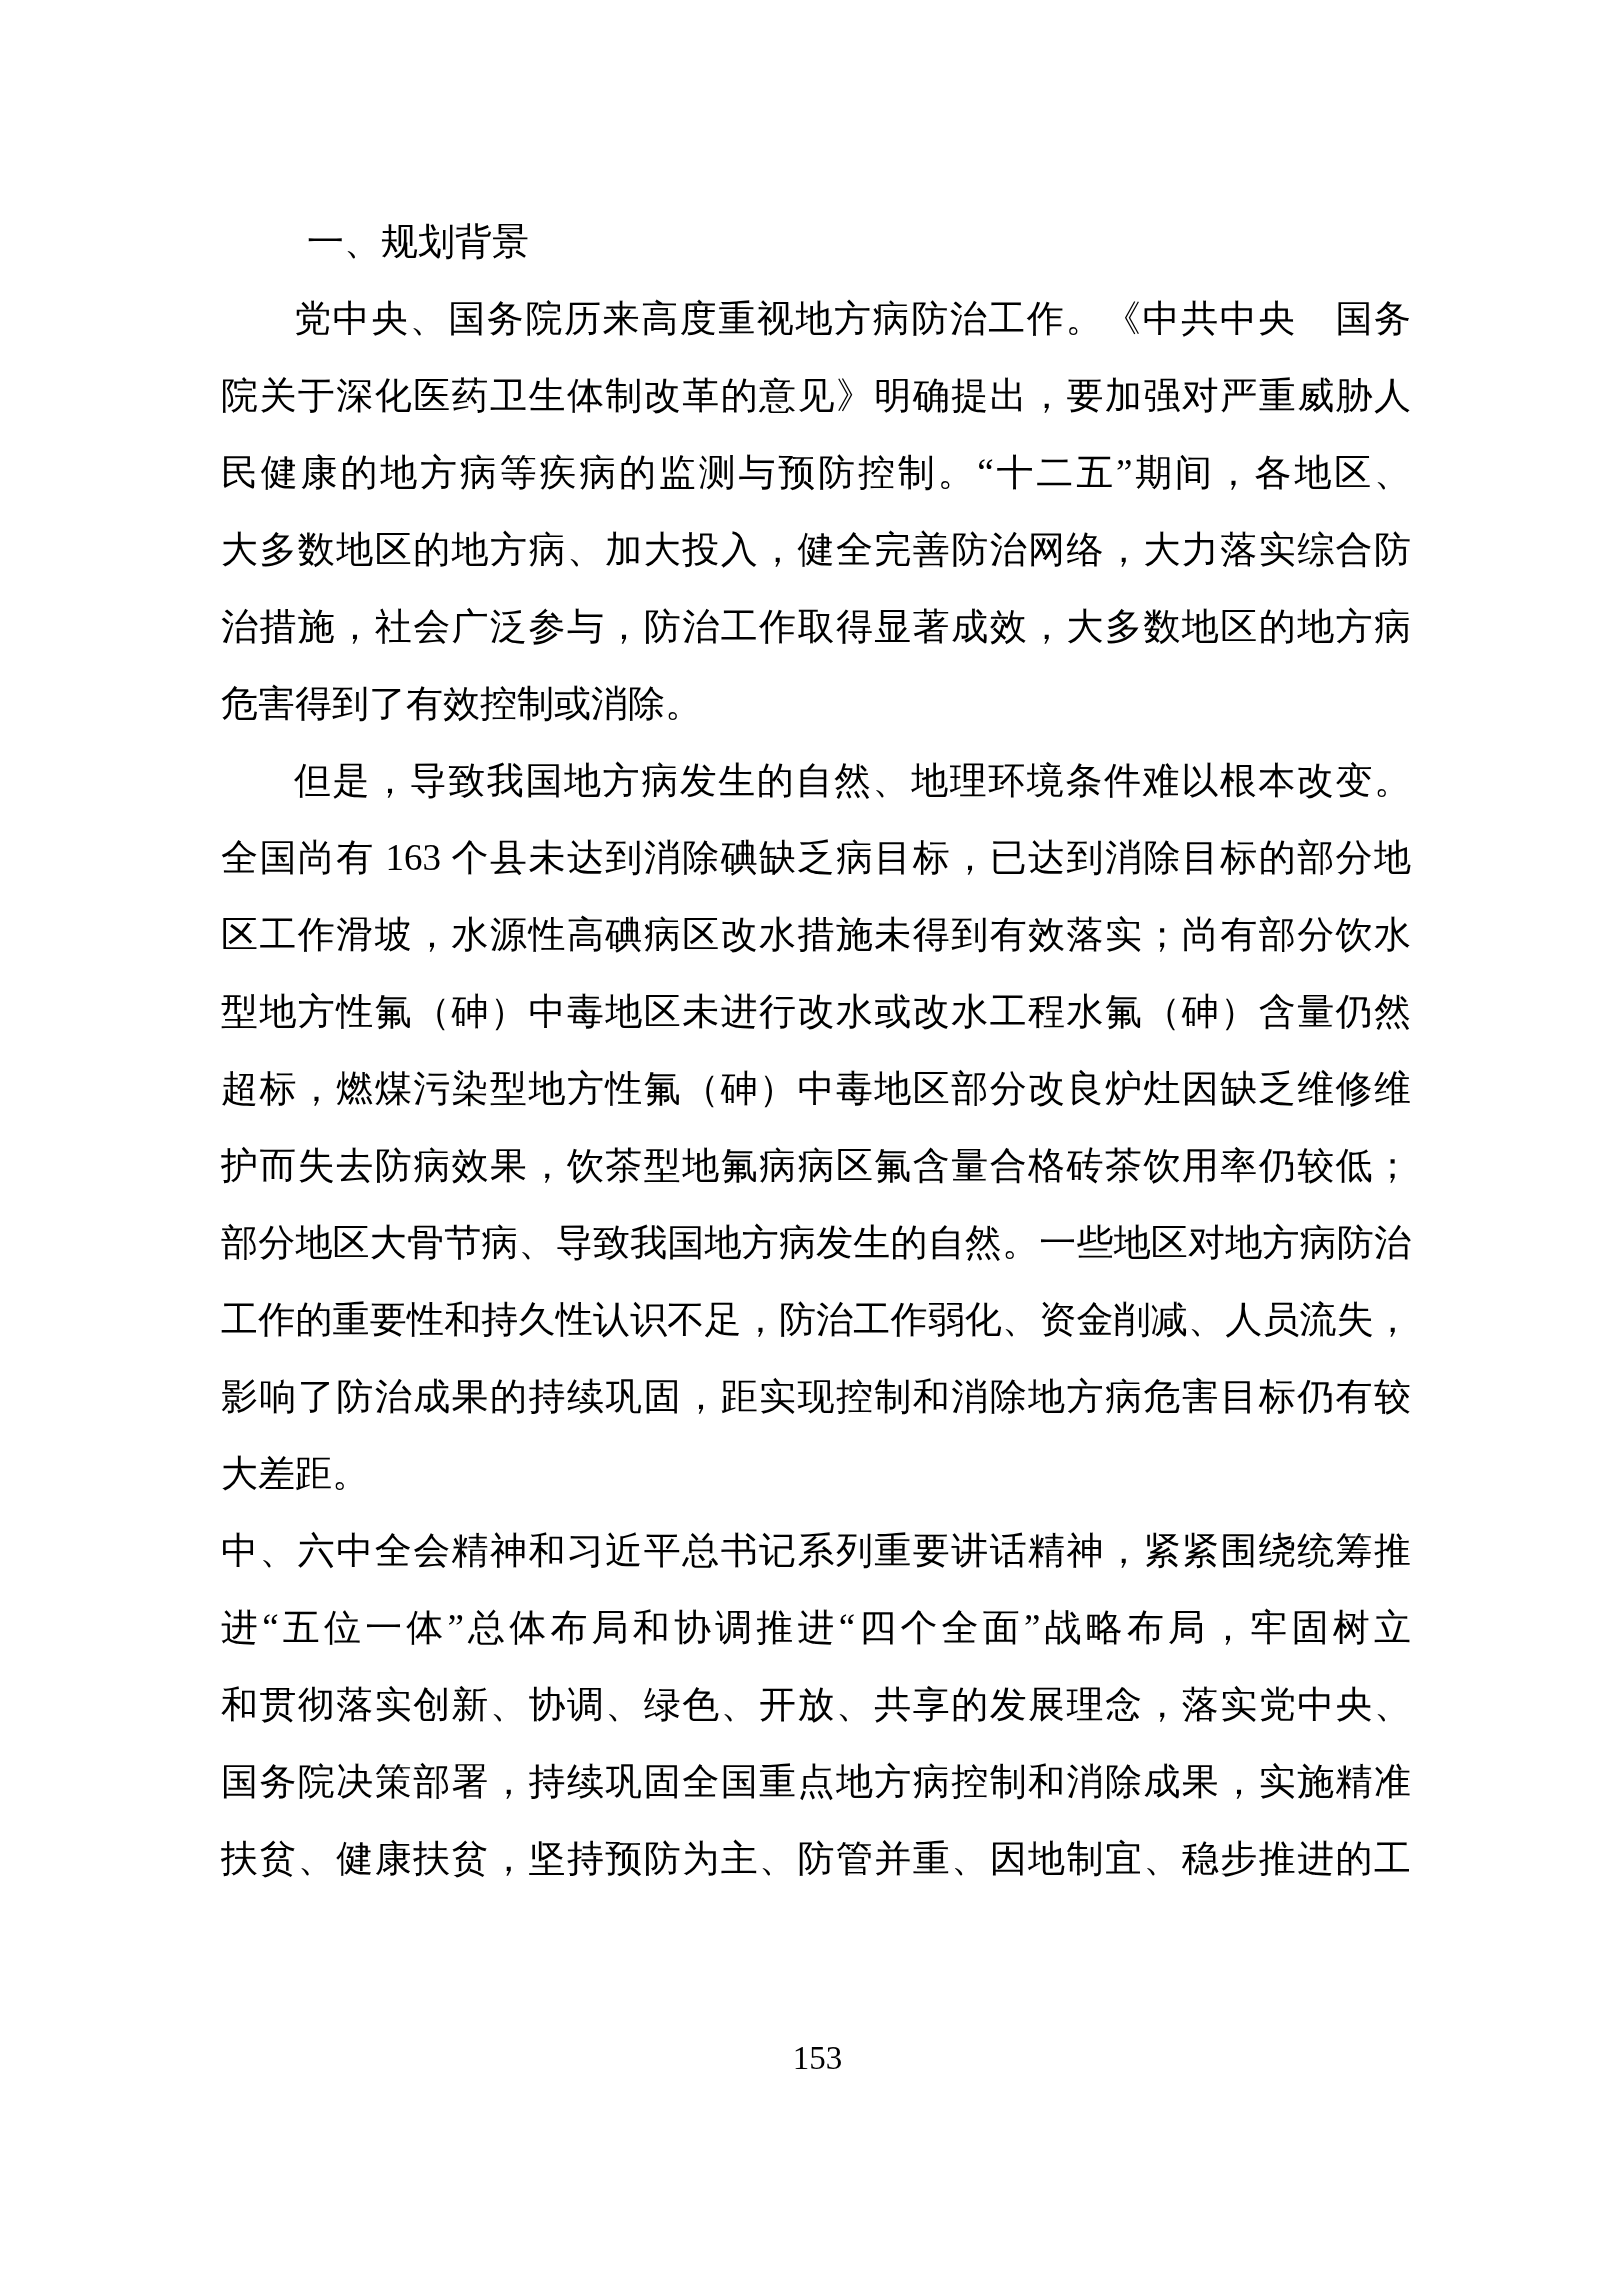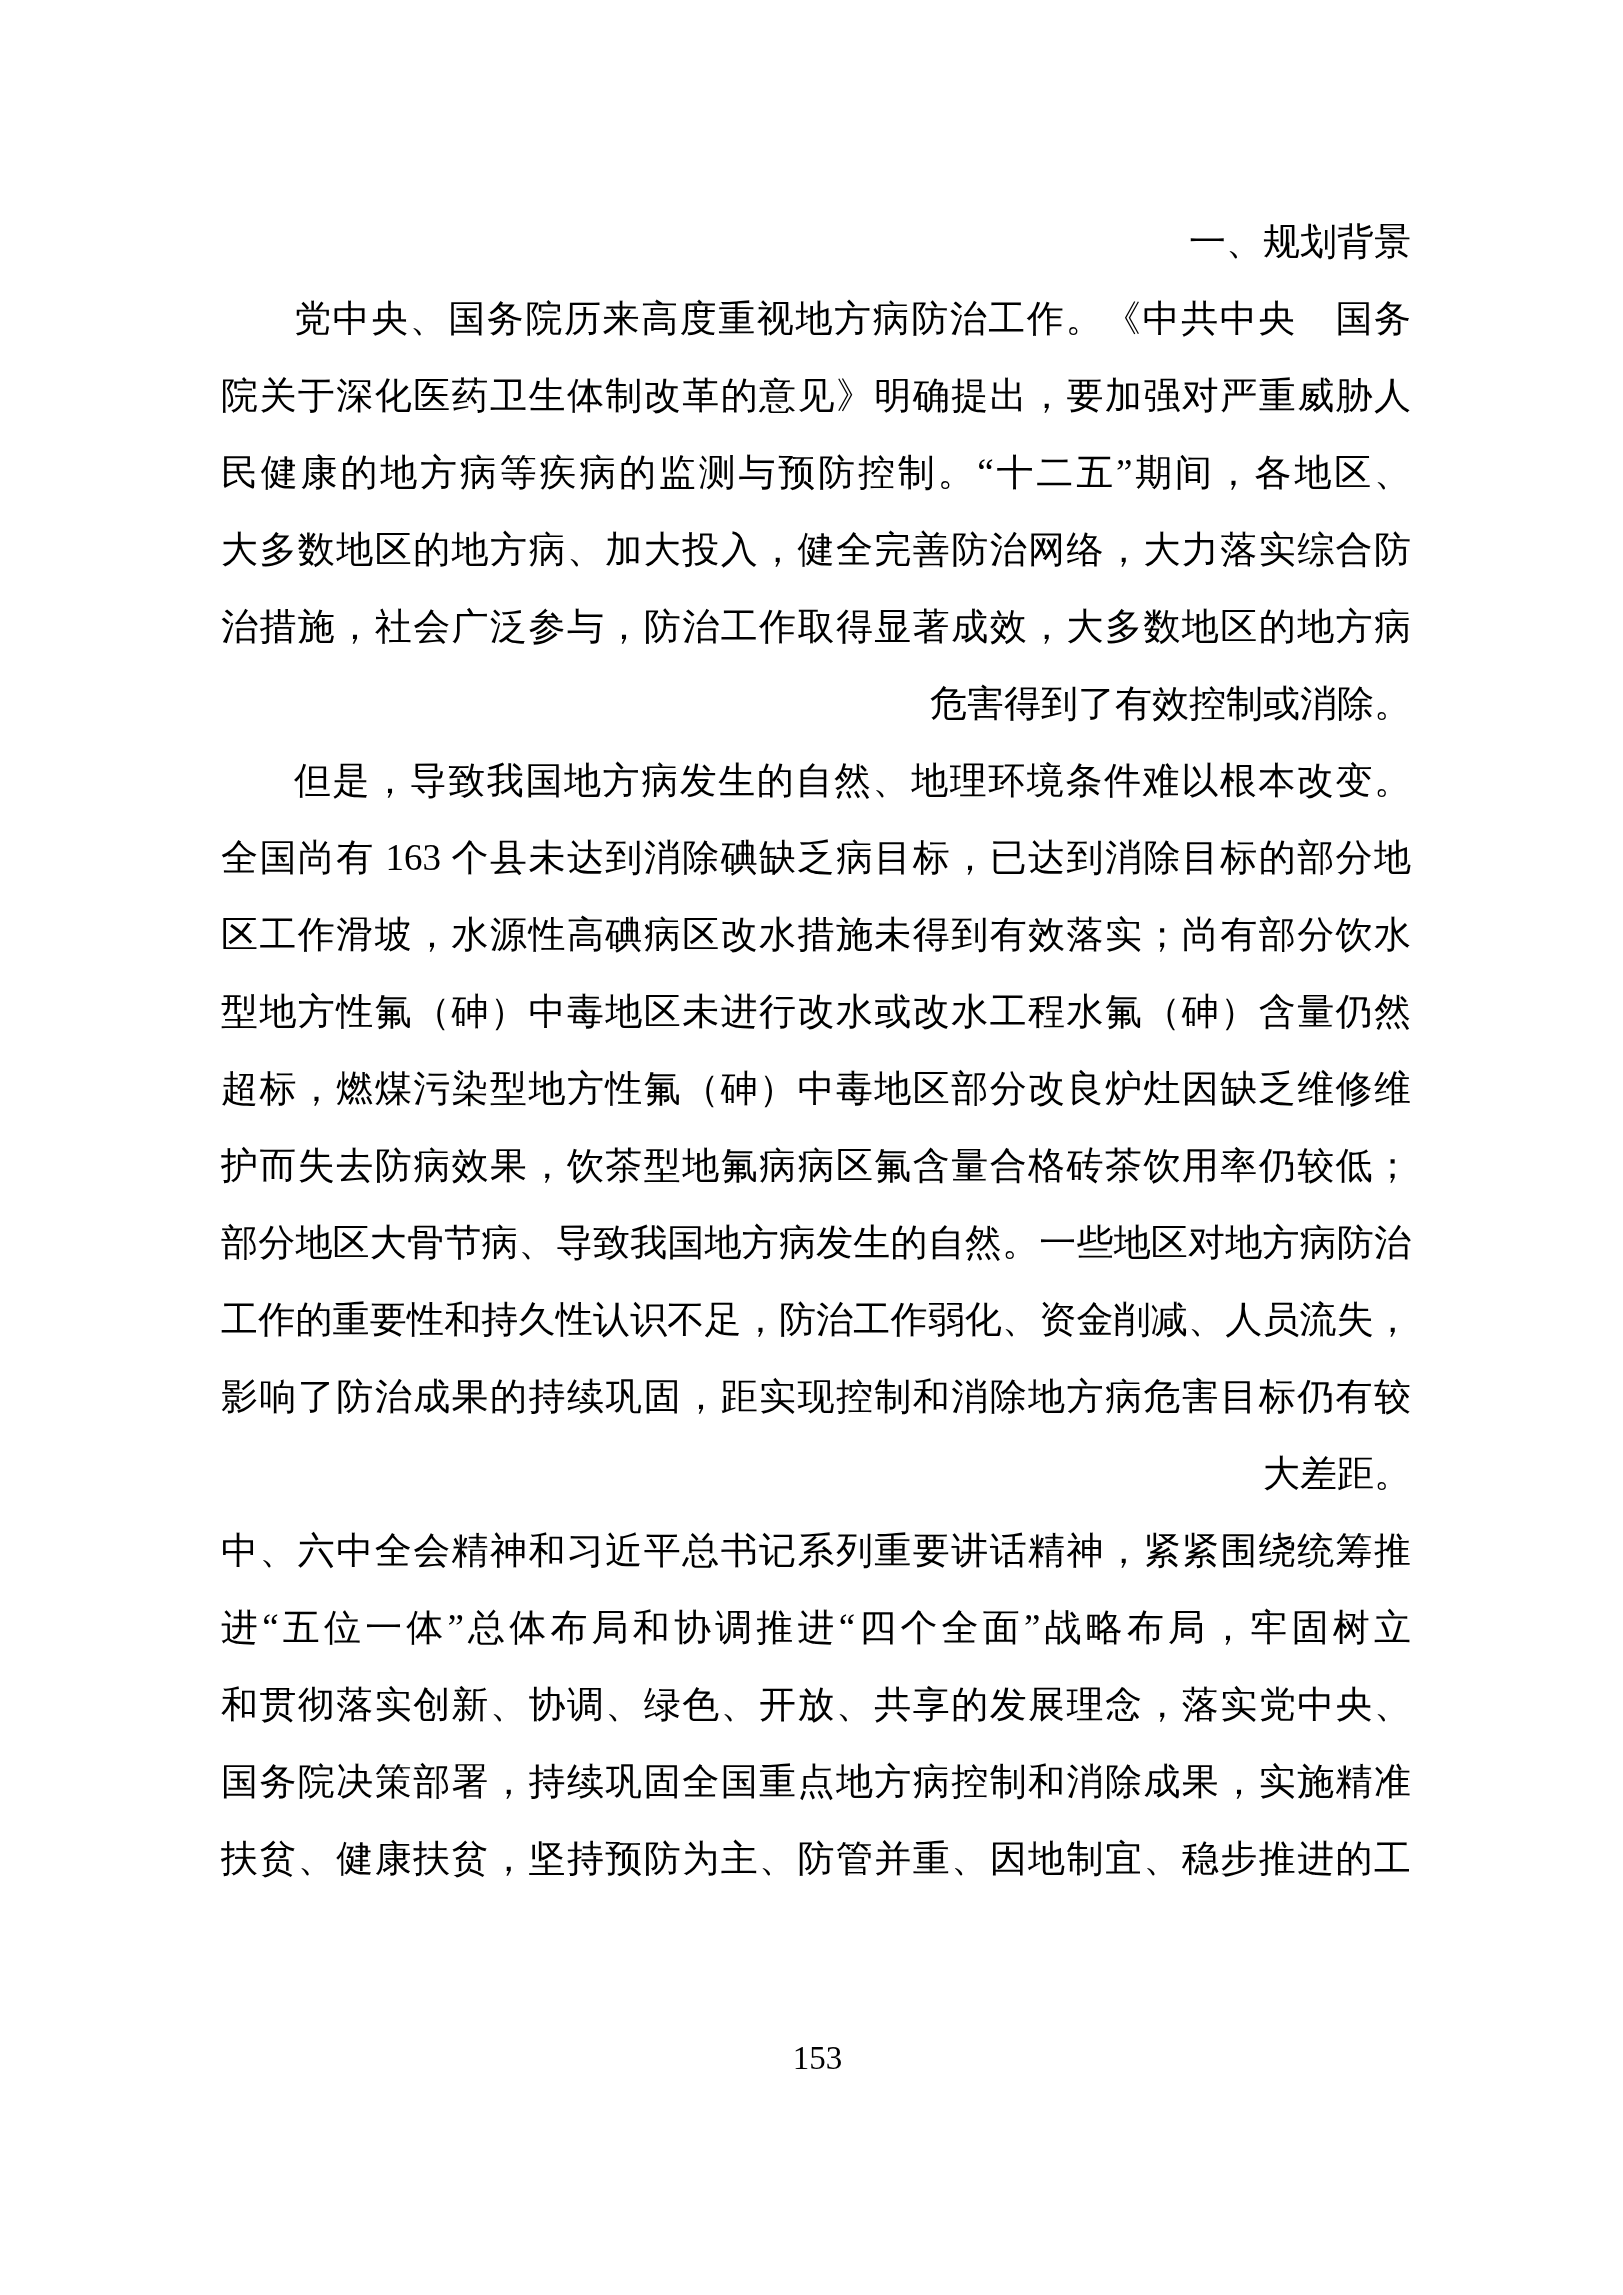--- a/index.html
+++ b/index.html
@@ -20,21 +20,20 @@
     position: absolute;
     left: 221px;
     top: 203px;
     width: 1190px;
     font-size: 37px;
     line-height: 77px;
     letter-spacing: 0;
   }
   .line {
     width: 100%;
-    text-align: right;
   }
   .line.fill {
     text-align: justify;
     text-align-last: justify;
     text-justify: inter-character;
   }
   .line.indent {
     text-indent: 73px;
   }
   .line.head {

